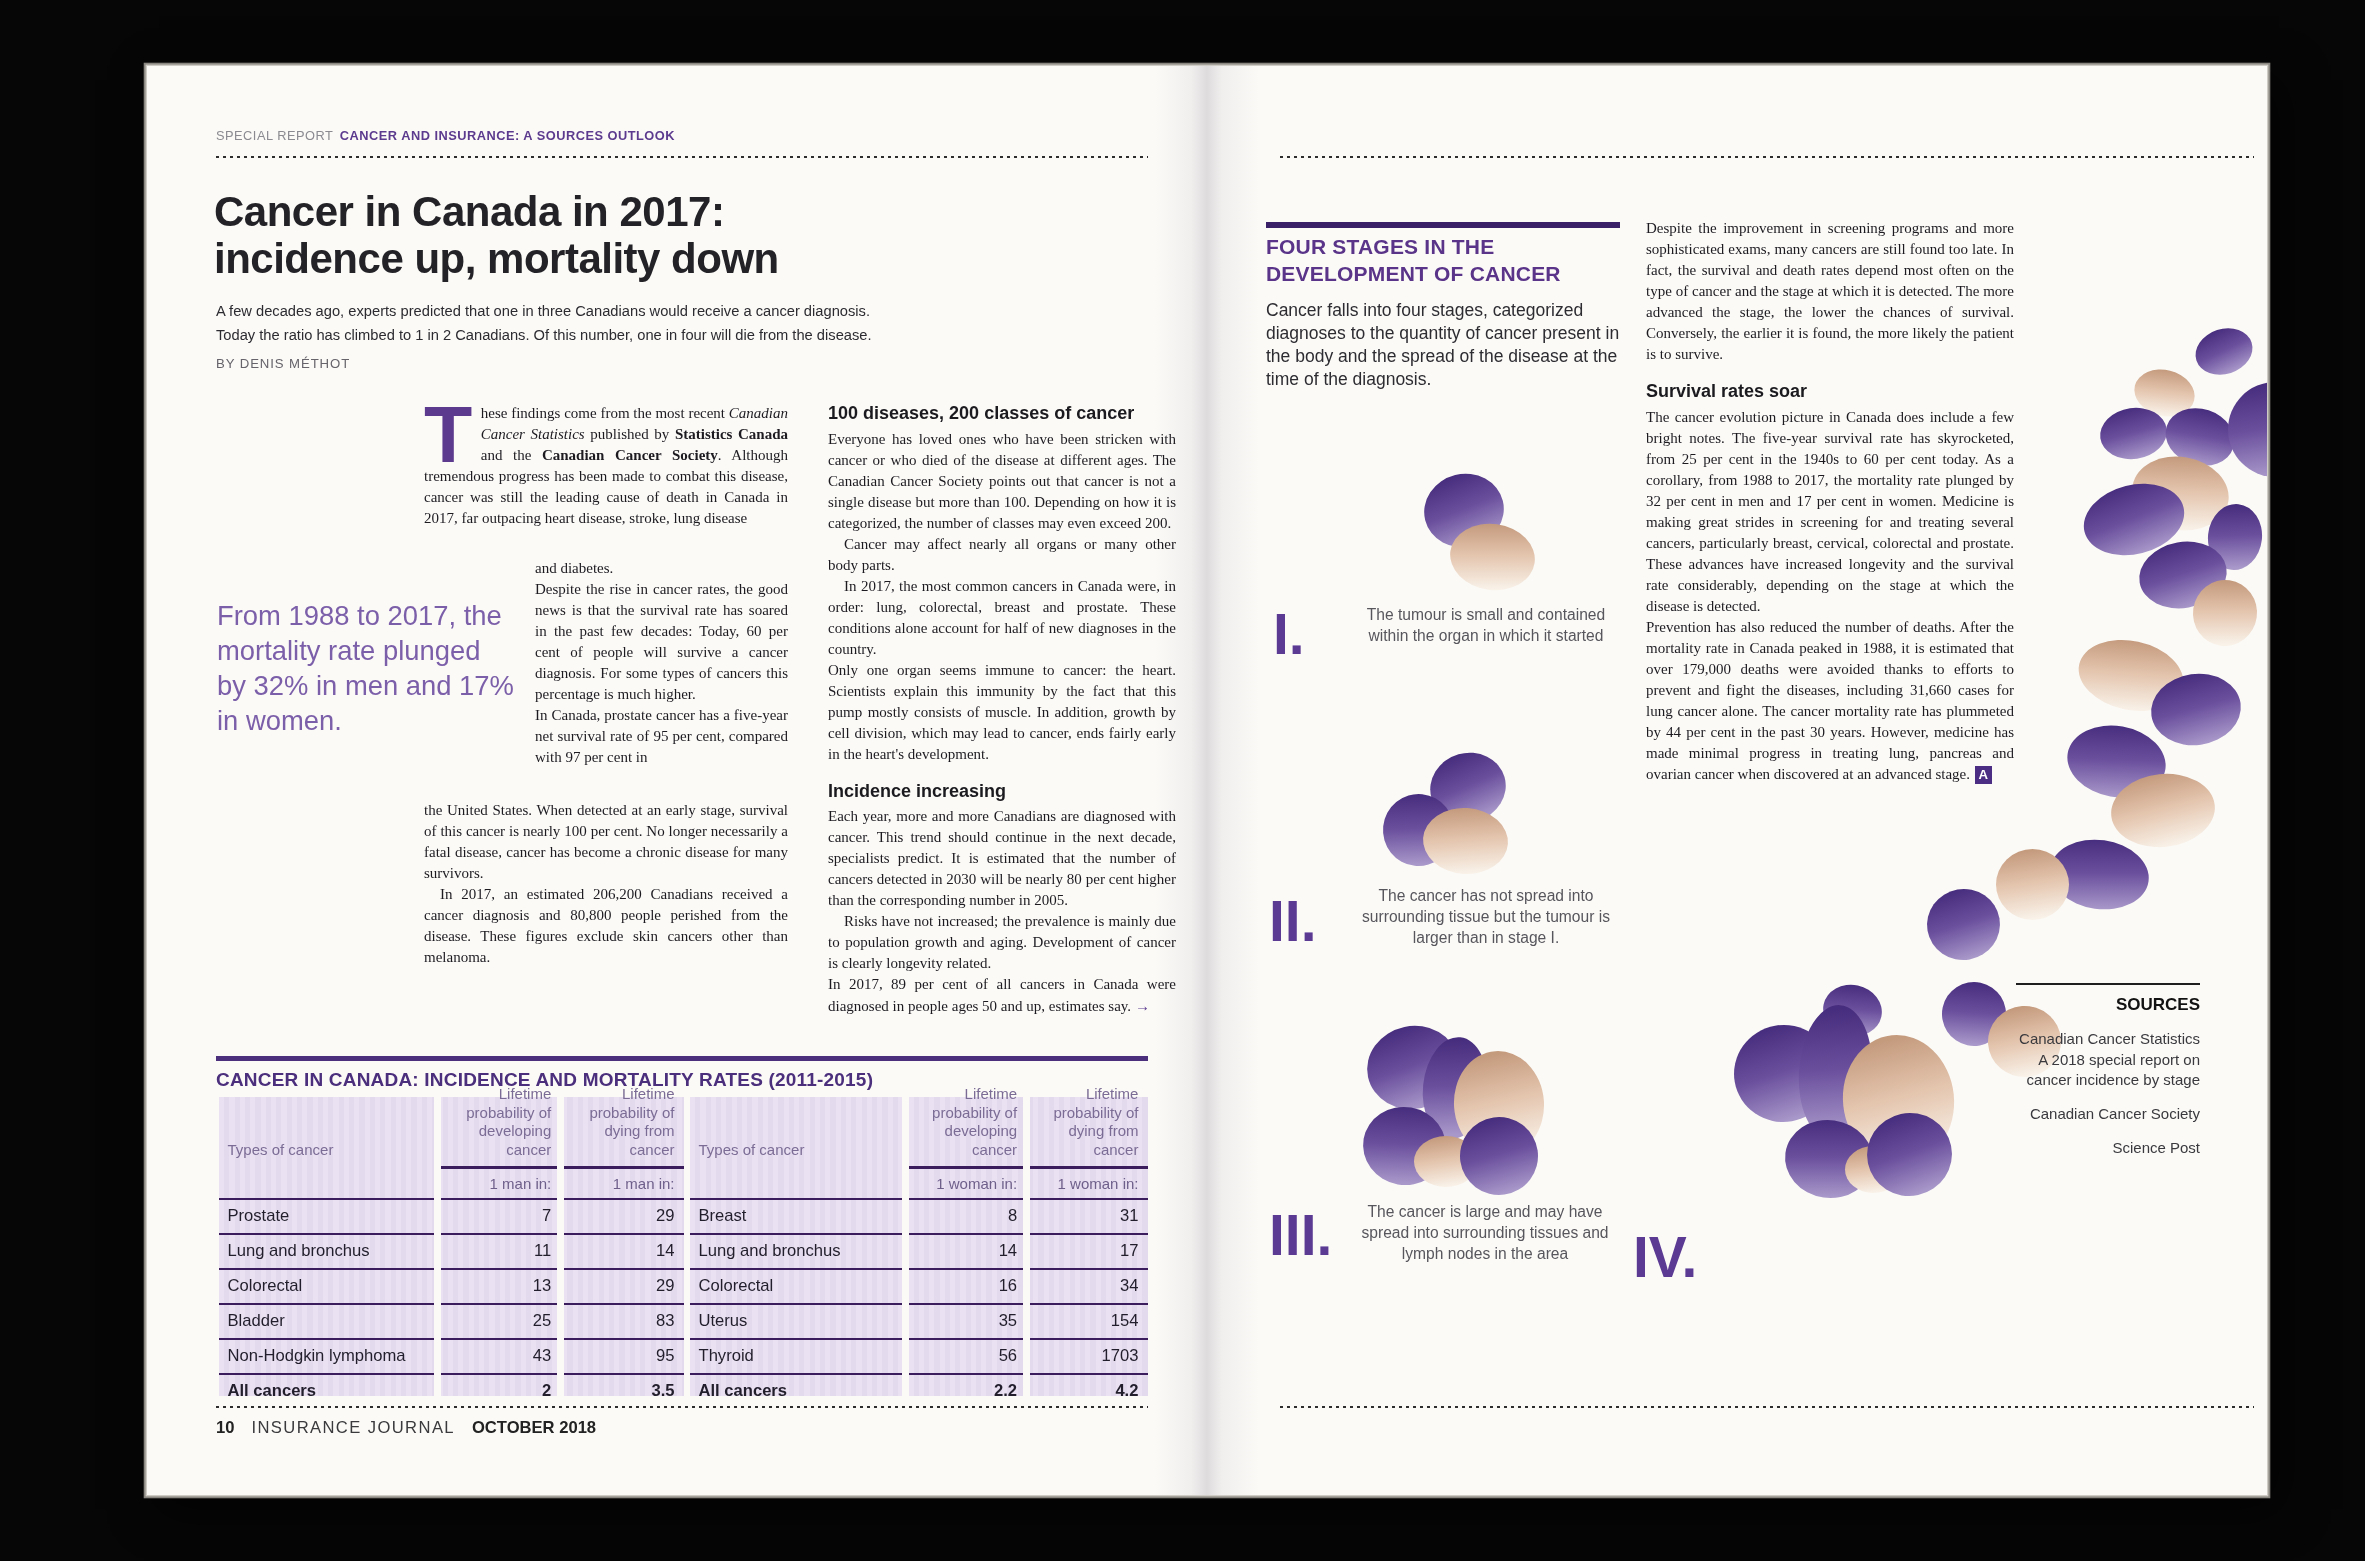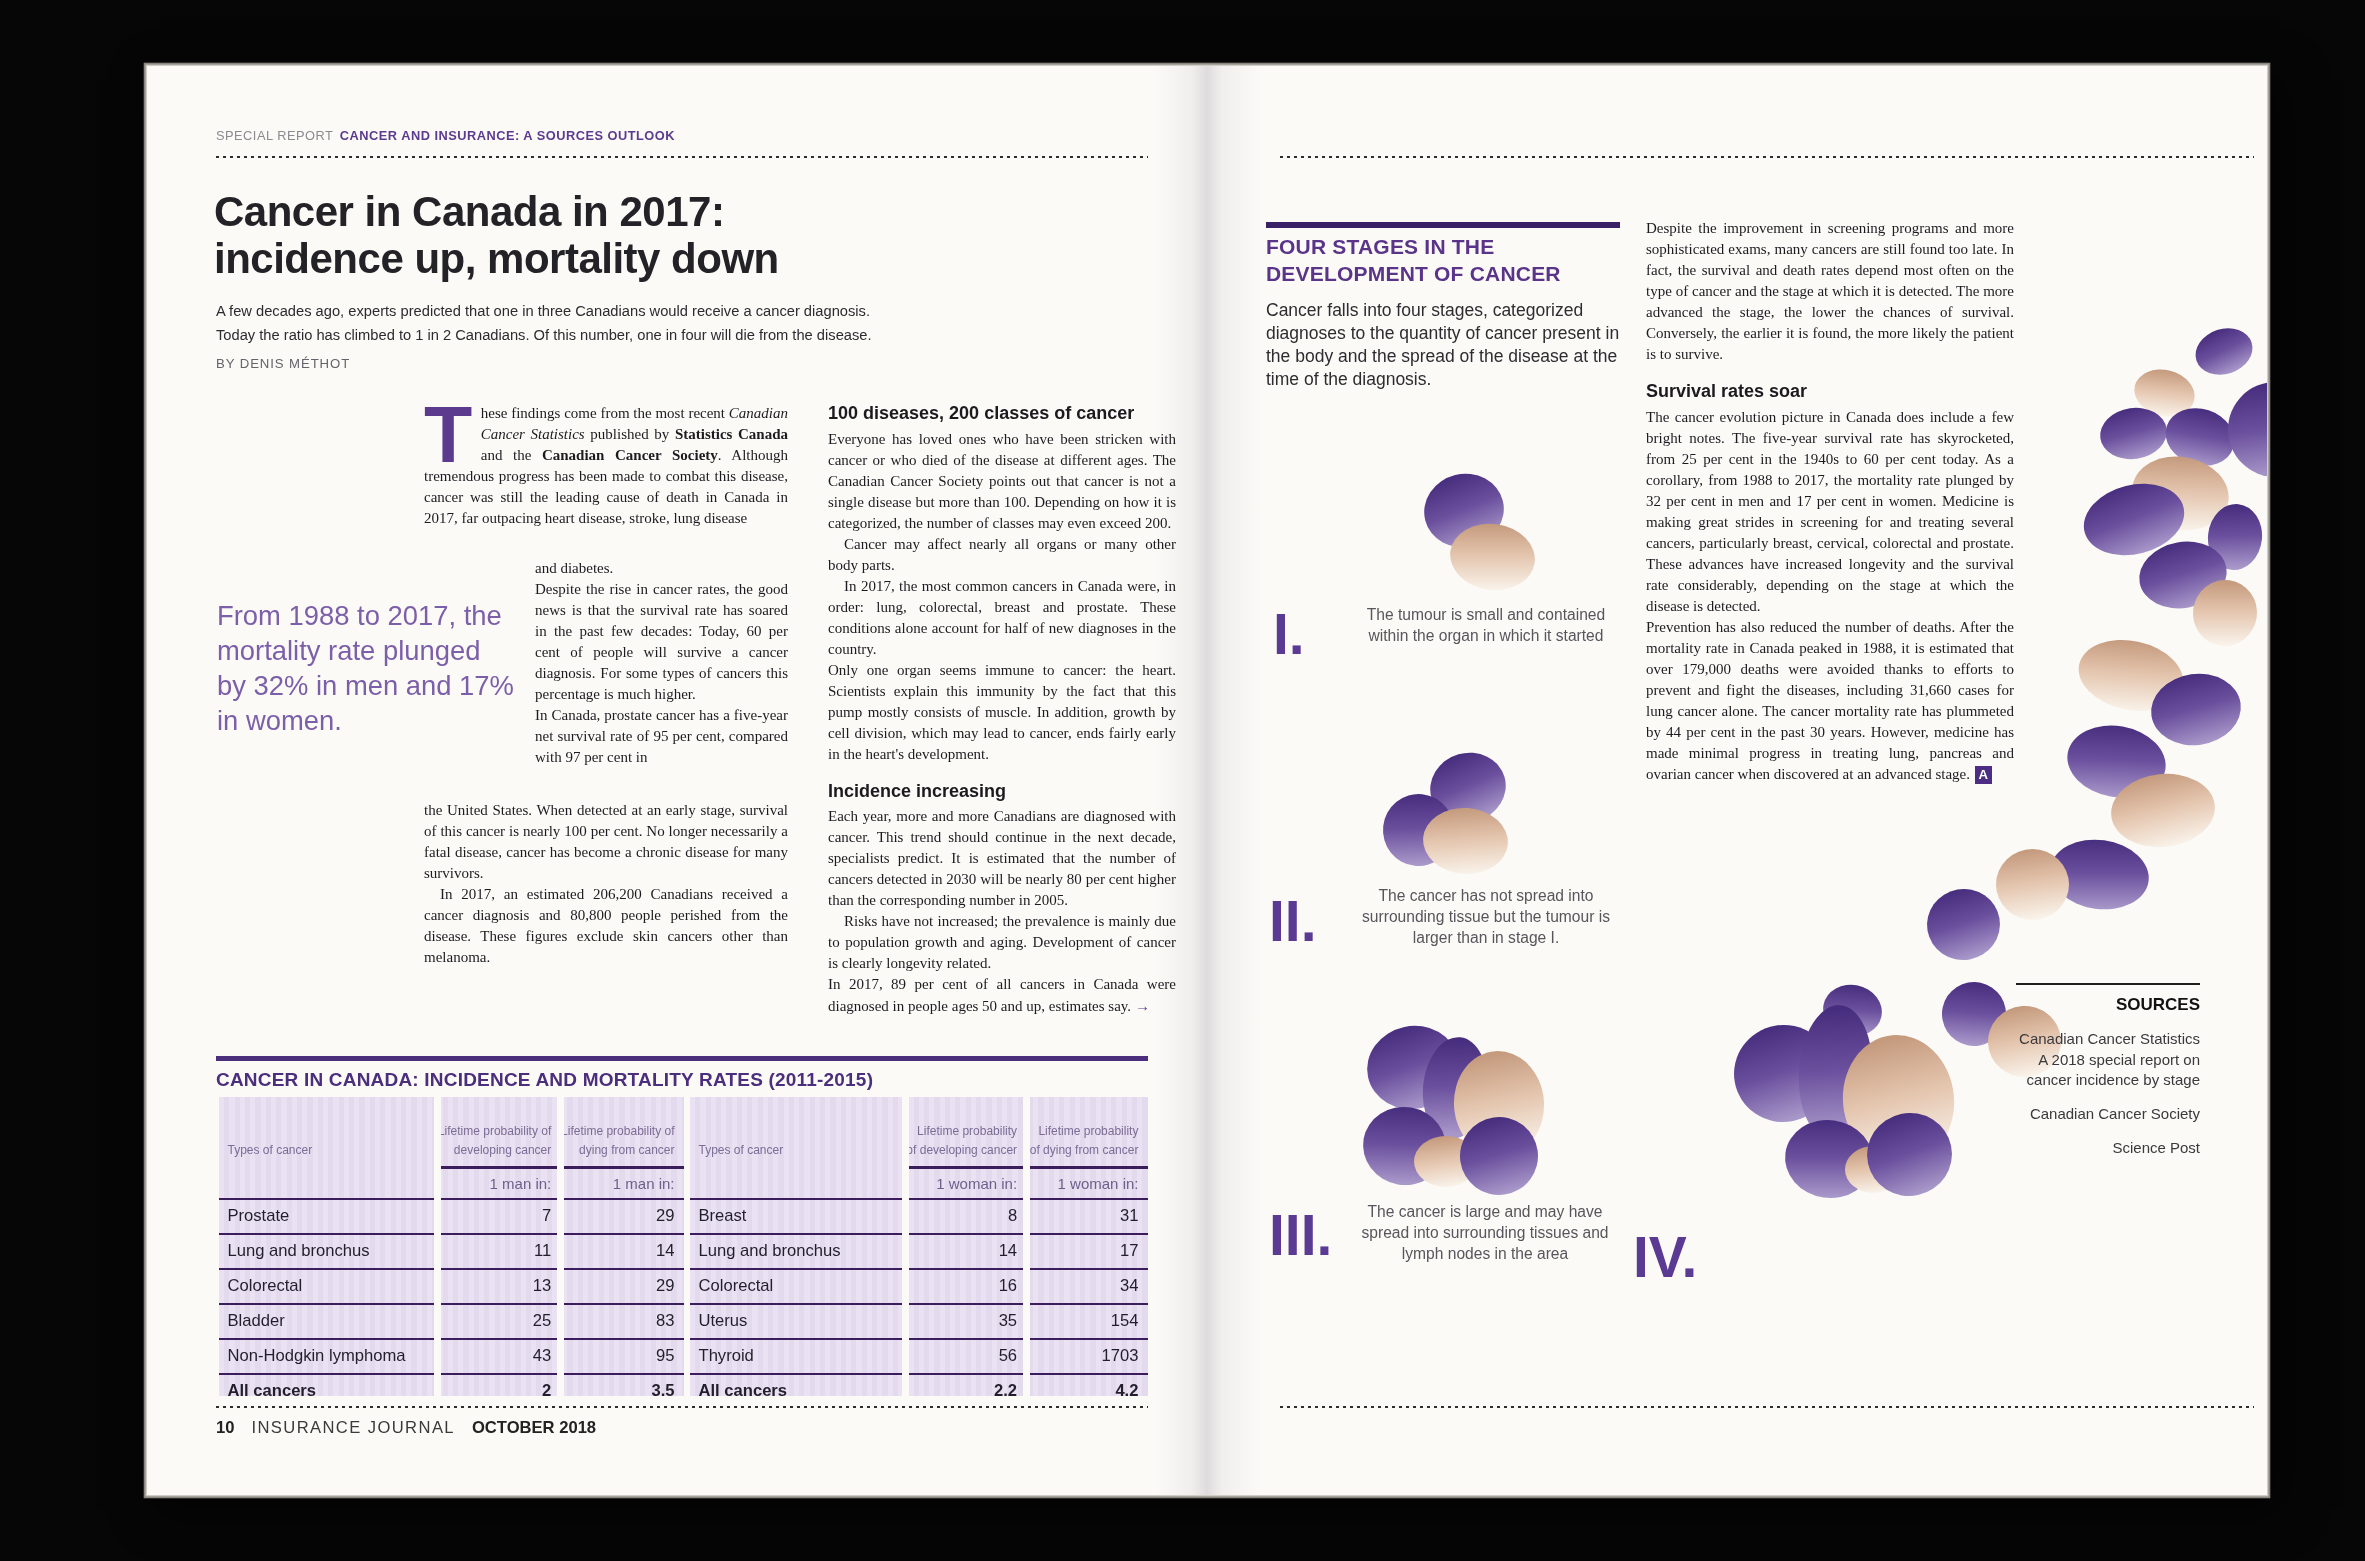--- a/index.html
+++ b/index.html
@@ -28,21 +28,21 @@
   .arrow{color:#5c3b8e;font-family:"Liberation Sans",sans-serif;}
   
   .table-rule{height:4.7px;background:#4b2e7c;}
   .table-title{font-size:19px;font-weight:700;color:#4b2e7c;letter-spacing:0.2px;}
   .dtable{position:absolute;top:1031px;height:299px;background:repeating-linear-gradient(90deg,#eae2f3 0 5.2px,#e3daee 5.2px 10.4px);}
   .tgutter{position:absolute;top:0;bottom:0;width:6.6px;margin-left:-3.3px;background:#fbfaf7;}
   .thead{display:flex;height:69px;align-items:flex-end;}
   .tcell{box-sizing:border-box;}
   .c1{width:47%;padding-left:8.5px;}
   .c2,.c3{width:26.5%;text-align:right;padding-right:9.5px;}
-  .thead .tcell{font-size:12px;line-height:18.5px;color:#7b6c95;padding-bottom:6.6px;}
+  .thead .tcell{font-size:15px;line-height:18.5px;color:#7b6c95;padding-bottom:6.6px;}
   .subrule{margin-left:47%;height:2.8px;background:#3b1d5e;}
   .subhead{display:flex;height:29px;align-items:center;font-size:15px;color:#6e5f8a;}
   .trow{display:flex;height:33px;align-items:center;border-top:2.4px solid #3b1d5e;font-size:16.6px;color:#221e2b;}
   .trow.last{font-weight:700;}
   
   .footer{font-size:16.6px;color:#222;}
   .footer .pg{font-weight:700;}
   .footer .jr{letter-spacing:1.4px;color:#3a3a3c;margin:0 12.3px;}
   .footer .is{font-weight:700;}
   

